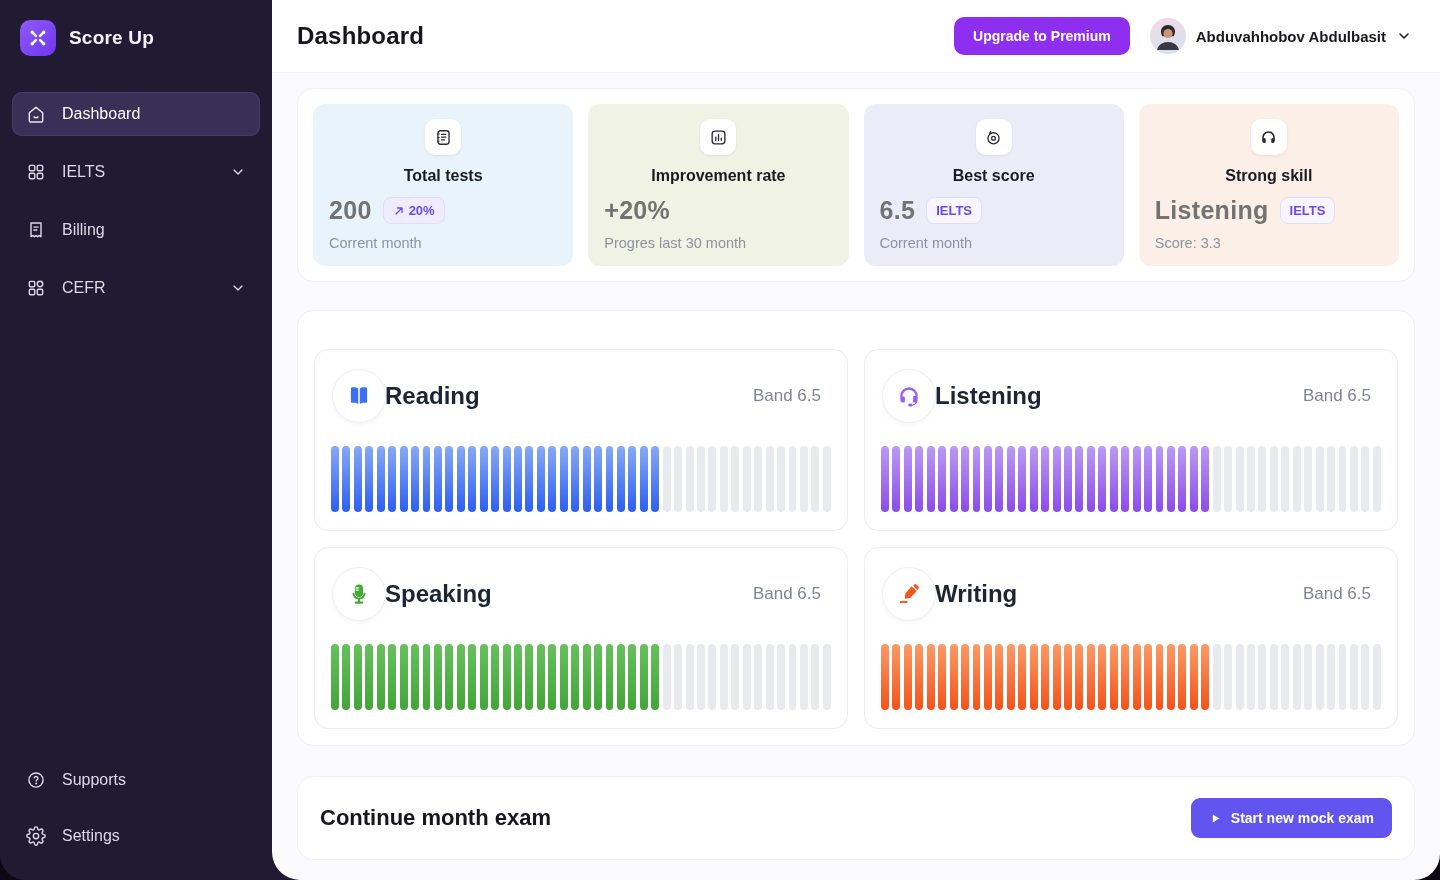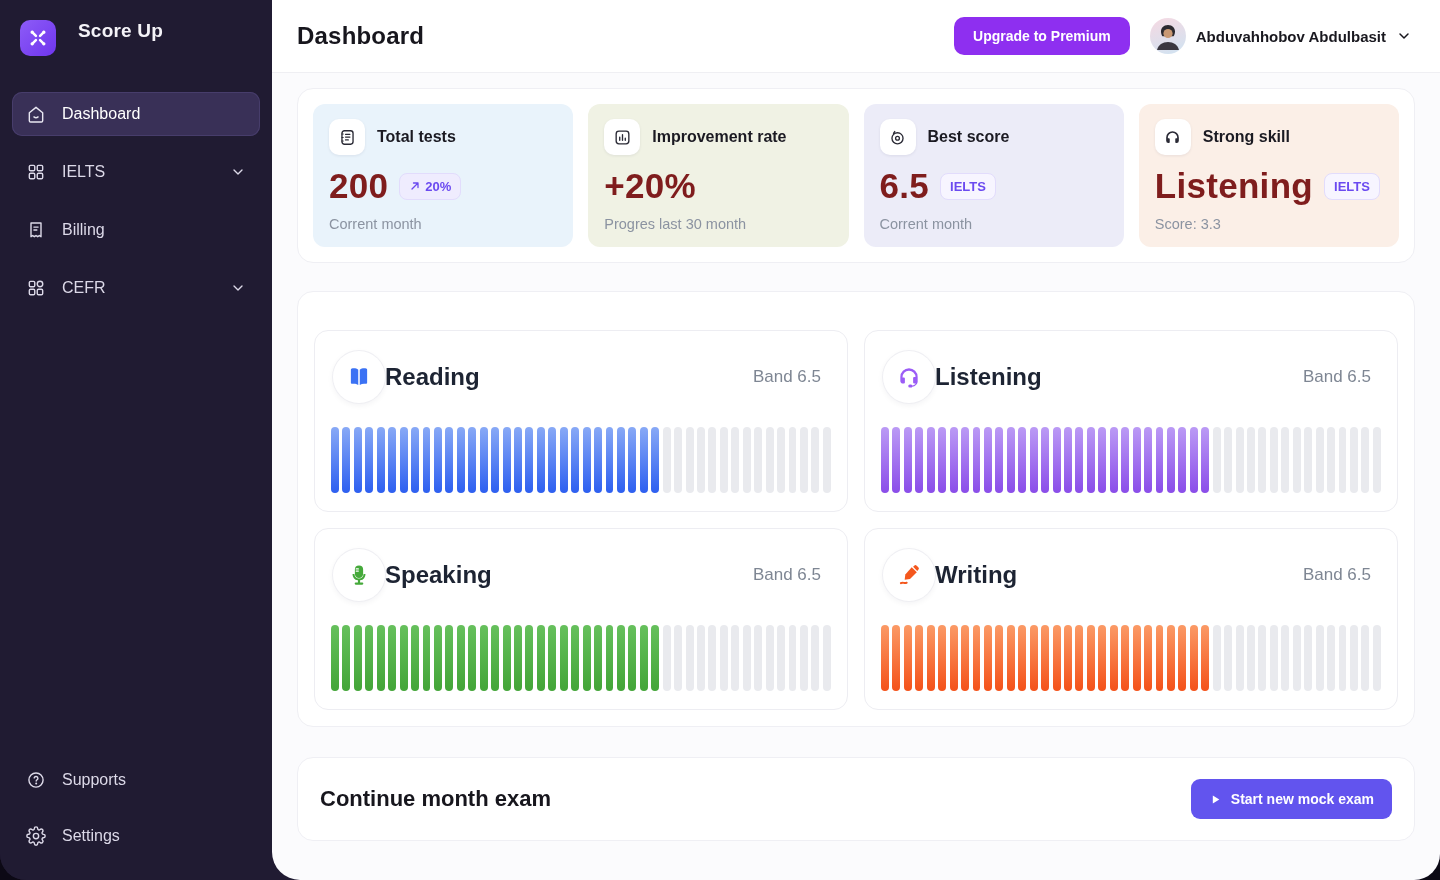--- a/index.html
+++ b/index.html
@@ -2,21 +2,21 @@
 <html><head>
 <meta charset="utf-8">
 <style>
   * { margin:0; padding:0; box-sizing:border-box; }
   html,body { width:1440px; height:880px; }
   body { background:#0c0915; font-family:"Liberation Sans", sans-serif; overflow:hidden; }
   .app { width:1440px; height:880px; display:flex; background:#201b32; border-radius:0 0 26px 26px; overflow:hidden; }
 
   
   .sidebar { width:272px; flex:0 0 272px; background:#201b32; color:#e9e7f2; display:flex; flex-direction:column; padding:14px 12px 22px; }
-  .brand { display:flex; align-items:flex-start; gap:22px; padding:6px 8px 20px; }
+  .brand { display:flex; align-items:center; gap:13px; padding:6px 8px 20px; }
   .brand-logo { width:36px; height:36px; border-radius:10px; background:linear-gradient(135deg,#8d5cf7,#6f35ee); display:flex; align-items:center; justify-content:center; }
   .brand-name { font-size:19px; font-weight:600; letter-spacing:.2px; color:#f4f3f8; }
   .nav { display:flex; flex-direction:column; gap:14px; margin-top:16px; }
   .nav-item { display:flex; align-items:center; gap:16px; padding:12px 14px; border-radius:10px; font-size:16px; color:#dcd9e8; cursor:pointer; }
   .nav-item.active { background:#393057; box-shadow:inset 0 0 0 1px #473d6b; color:#ffffff; }
   .nav-item .chev { margin-left:auto; display:flex; }
   .sidebar-spacer { flex:1; }
   .side-foot { display:flex; flex-direction:column; gap:12px; }
   .icon { display:inline-flex; align-items:center; justify-content:center; }
 
@@ -29,25 +29,25 @@
   .user { display:flex; align-items:center; gap:10px; cursor:pointer; }
   .avatar { width:36px; height:36px; border-radius:50%; overflow:hidden; background:linear-gradient(160deg,#f6d9e2 0%,#cfe3f2 100%); position:relative; }
   .user-name { font-size:15px; font-weight:700; color:#19181f; }
 
   .content { padding:15px 25px 0; }
 
   
   .panel { background:#ffffff; border:1px solid #efeff4; border-radius:16px; }
   .stats-panel { padding:15px; display:flex; gap:15px; }
   .stat-card { flex:1; border-radius:12px; padding:15px 16px; }
-  .stat-head { display:flex; align-items:center; gap:12px; }
+  .stat-head { display:flex; align-items:center; gap:12px;flex-direction:column; }
   .stat-icon-box { width:36px; height:36px; border-radius:10px; background:#ffffff; box-shadow:0 1px 3px rgba(30,30,60,.08); display:flex; align-items:center; justify-content:center; }
   .stat-label { font-size:16px; font-weight:700; color:#1b1a22; }
   .stat-value-row { display:flex; align-items:center; gap:11px; margin-top:11px; }
-  .stat-value { font-size:35px; font-weight:700; color:#7f1d1d; letter-spacing:.3px; }
+  .stat-value { font-size:25px; font-weight:700; color:#737373; letter-spacing:.3px; }
   .badge { display:inline-flex; align-items:center; gap:4px; background:#efecfe; border:1px solid #e2dcfc; color:#6b4af0; font-size:13px; font-weight:700; border-radius:8px; padding:5px 9px; }
   .badge.outline { background:#f7f5ff; }
   .stat-caption { margin-top:10px; font-size:14.5px; color:#8b93a1; }
 
   
   .skills-panel { margin-top:28px; padding:18px 16px 16px; }
   .skills-head { display:flex; align-items:center; gap:14px; padding:0 4px; }
   .gauge-box { width:30px; height:30px; border-radius:9px; border:1px solid #e8e8ee; display:flex; align-items:center; justify-content:center; }
   .skills-title { font-size:22px; font-weight:700; color:#17161d; }
   .skills-grid { display:grid; grid-template-columns:1fr 1fr; gap:16px; margin-top:20px; }

